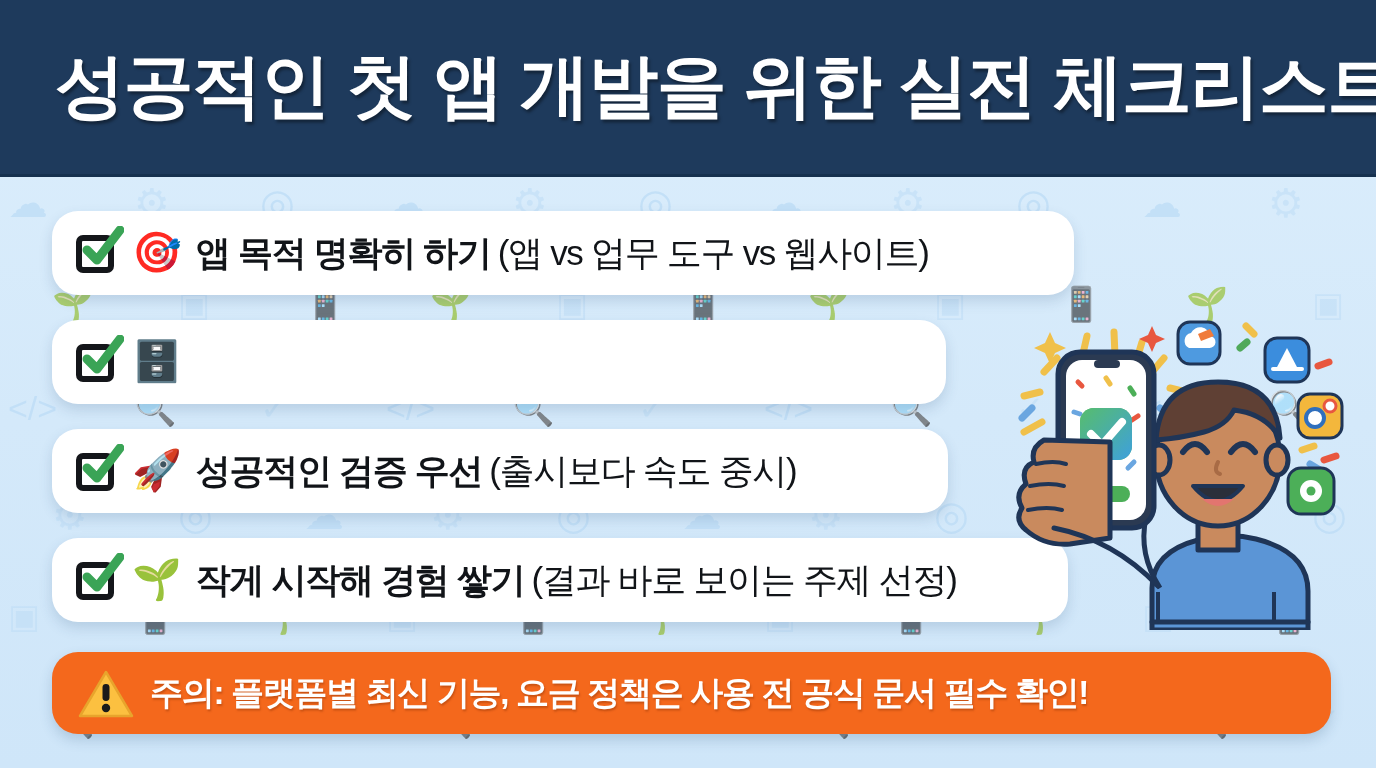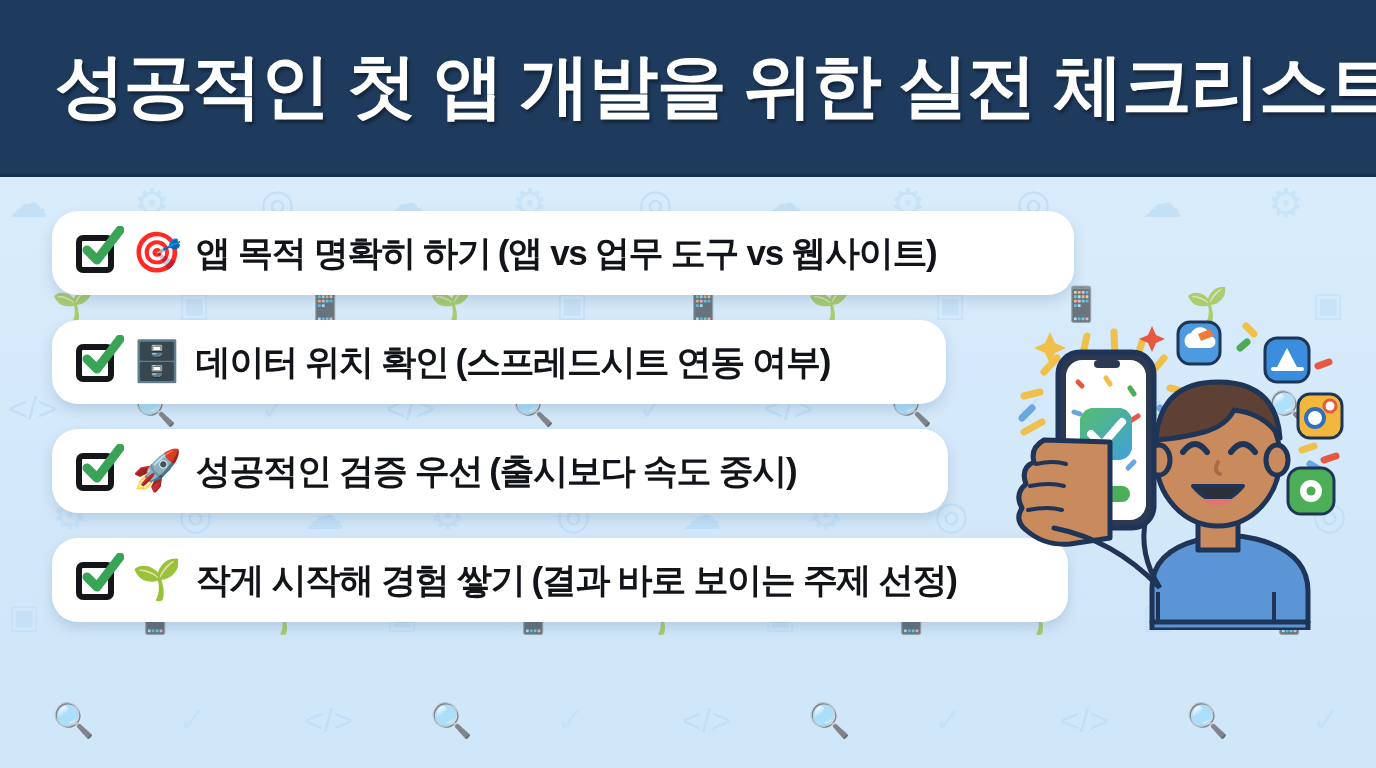--- a/index.html
+++ b/index.html
@@ -123,21 +123,21 @@
   .item-text {
     white-space: nowrap;
     color: #111418;
     font-size: 35px;
     letter-spacing: -1.3px;
   }
   .item-main {
     font-weight: 700;
   }
   .item-sub {
-    font-weight: 700;
+    font-weight: 400;
     margin-left: 7px;
   }
 
   
   #warning-banner {
     position: absolute;
     left: 52px;
     top: 652px;
     width: 1279px;
     height: 82px;
@@ -266,21 +266,20 @@
         <span class="item-text"><span class="item-main">앱 목적 명확히 하기</span><span class="item-sub">(앱 vs 업무 도구 vs 웹사이트)</span></span>
       </div>
       <div class="check-card" style="width: 894px;">
         <div class="cb">
           <div class="cb-box"></div>
           <svg class="cb-tick" viewBox="0 0 46 46">
             <path d="M9 24 L19 34 L42 4" fill="none" stroke="#3aa456" stroke-width="9" stroke-linecap="round" stroke-linejoin="round"></path>
           </svg>
         </div>
         <span class="item-emoji">🗄️</span>
-        <span class="item-text"><span class="item-main">데이터 위치 확인</span><span class="item-sub">(스프레드시트 연동 여부)</span></span>
       </div>
       <div class="check-card" style="width: 896px;">
         <div class="cb">
           <div class="cb-box"></div>
           <svg class="cb-tick" viewBox="0 0 46 46">
             <path d="M9 24 L19 34 L42 4" fill="none" stroke="#3aa456" stroke-width="9" stroke-linecap="round" stroke-linejoin="round"></path>
           </svg>
         </div>
         <span class="item-emoji">🚀</span>
         <span class="item-text"><span class="item-main">성공적인 검증 우선</span><span class="item-sub">(출시보다 속도 중시)</span></span>
@@ -290,20 +289,28 @@
           <div class="cb-box"></div>
           <svg class="cb-tick" viewBox="0 0 46 46">
             <path d="M9 24 L19 34 L42 4" fill="none" stroke="#3aa456" stroke-width="9" stroke-linecap="round" stroke-linejoin="round"></path>
           </svg>
         </div>
         <span class="item-emoji">🌱</span>
         <span class="item-text"><span class="item-main">작게 시작해 경험 쌓기</span><span class="item-sub">(결과 바로 보이는 주제 선정)</span></span>
       </div>
     </div>
 
+  <div id="warning-banner">
+    <svg id="warning-icon" width="56" height="50" viewBox="0 0 56 50">
+      <path d="M28 3 L54 47 L2 47 Z" fill="#fcc040" stroke="#e8a42c" stroke-width="2.5" stroke-linejoin="round"></path>
+      <rect x="24.5" y="15" width="7" height="17" rx="3.4" fill="#1a1a1a"></rect>
+      <circle cx="28" cy="39" r="4.2" fill="#1a1a1a"></circle>
+    </svg>
+    <div id="warning-text">주의: 플랫폼별 최신 기능, 요금 정책은 사용 전 공식 문서 필수 확인!</div>
+  </div>
 
   <svg id="illustration" viewBox="0 0 374 330">
 
     <g stroke="#f0c04a" stroke-width="7" stroke-linecap="round">
       <line x1="55" y1="58" x2="42" y2="72"></line>
       <line x1="85" y1="36" x2="80" y2="58"></line>
       <line x1="112" y1="32" x2="113" y2="56"></line>
       <line x1="140" y1="42" x2="134" y2="62"></line>
       <line x1="162" y1="58" x2="150" y2="72"></line>
       <line x1="38" y1="92" x2="22" y2="96"></line>

